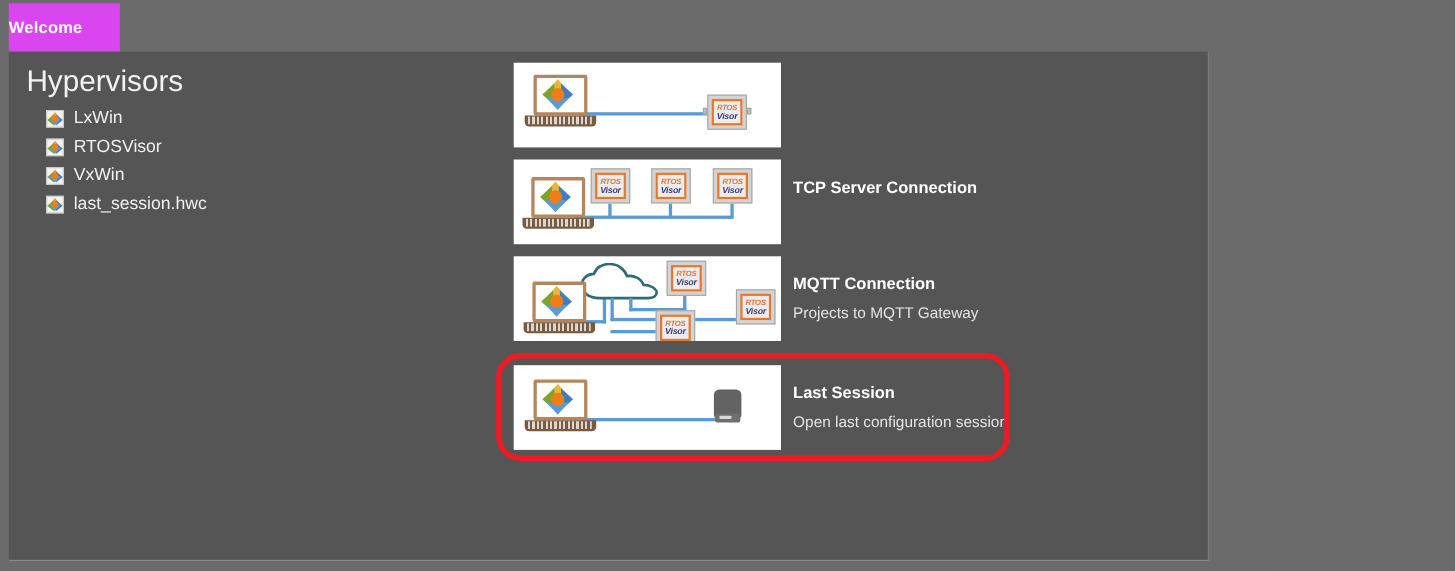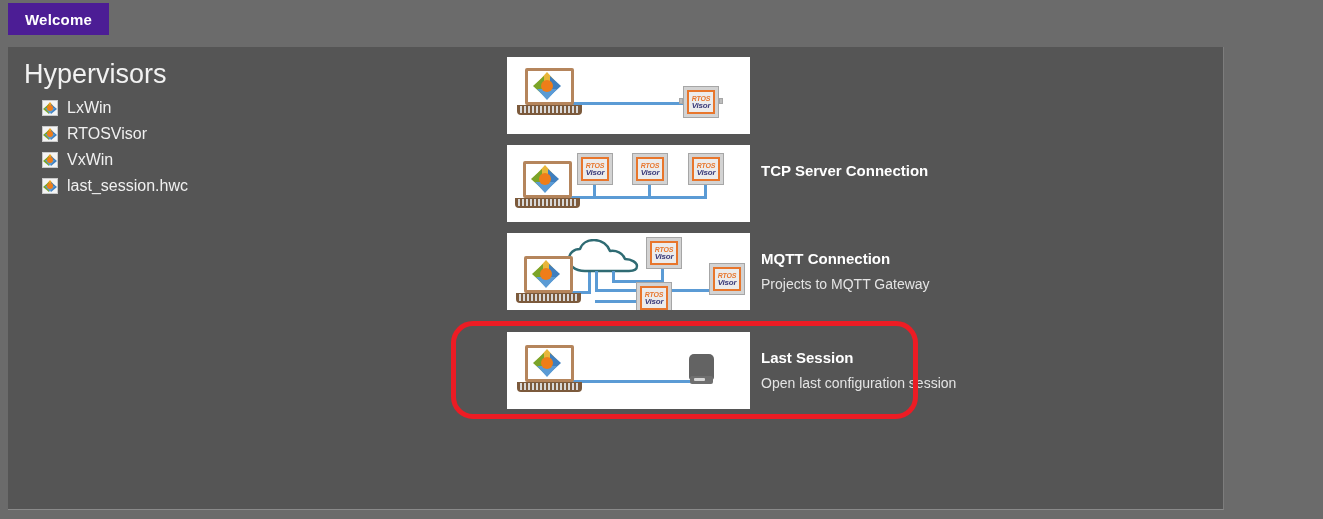--- a/index.html
+++ b/index.html
@@ -19,39 +19,39 @@
   
   #tabstrip {
     position: absolute;
     left: 0; top: 0;
     width: 1323px; height: 47px;
     background: #6b6b6b;
   }
   #tab-welcome {
     position: absolute;
     left: 8px; top: 3px;
-    width: 101px; height: 32px;
-    background: #4c1d95;
+    width: 101px; height: 44px;
+    background: #d946ef;
     display: flex;
     align-items: center;
-    justify-content: center;
+    justify-content: flex-start;
     cursor: pointer;
   }
   #tab-welcome .tab-label {
     color: #ffffff;
     font-size: 15px;
     font-weight: bold;
     letter-spacing: 0.2px;
   }
 
   
   #panel {
     position: absolute;
     left: 8px; top: 47px;
-    width: 1216px; height: 463px;
+    width: 1091px; height: 463px;
     background: #555555;
     border-right: 1px solid #7d7d7d;
     border-bottom: 1px solid #8a8a8a;
     box-sizing: border-box;
     padding-left: 36px;
   }
 
   
   #left-col {
     position: absolute;
@@ -142,21 +142,20 @@
     margin-bottom: 11px;
     cursor: pointer;
   }
   .card-art {
     width: 243px;
     height: 77px;
     background: #ffffff;
     flex: 0 0 243px;
     position: relative;
     overflow: hidden;
-    margin-left: 40px;
   }
   .card-text {
     margin-left: 11px;
     padding-top: 16px;
   }
   .card-title {
     color: #ffffff;
     font-size: 15px;
     font-weight: bold;
     line-height: 20px;

